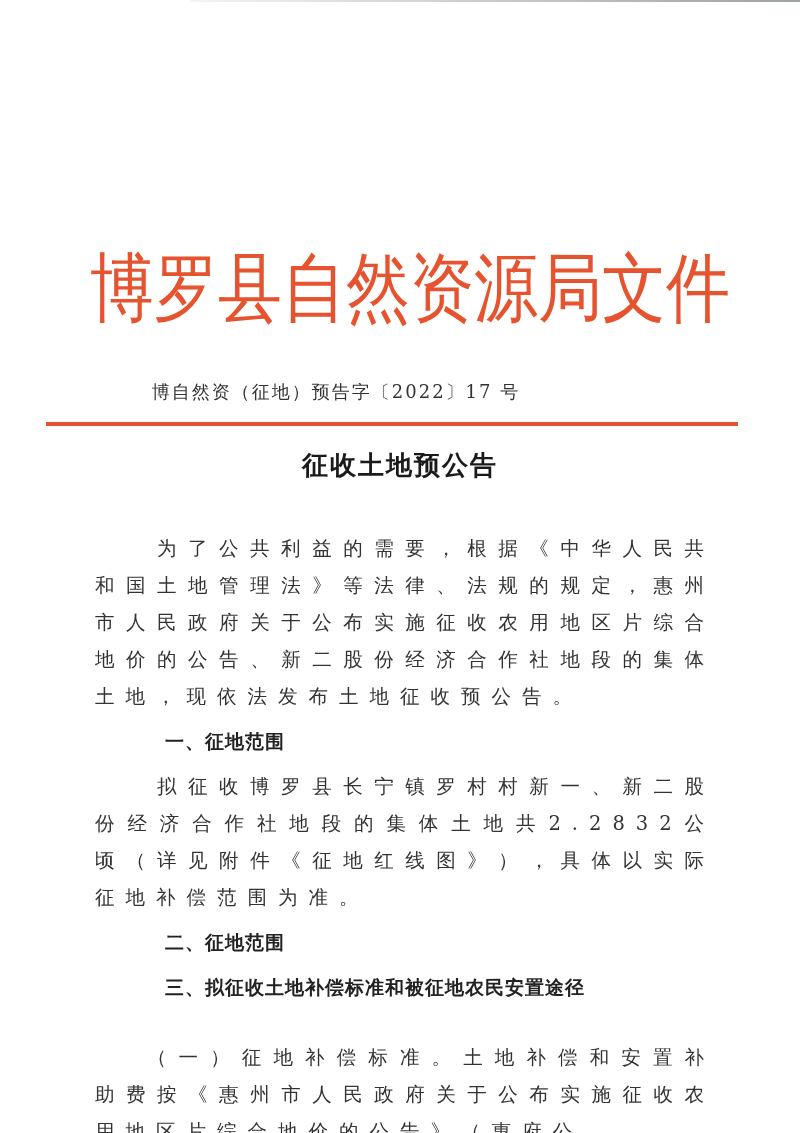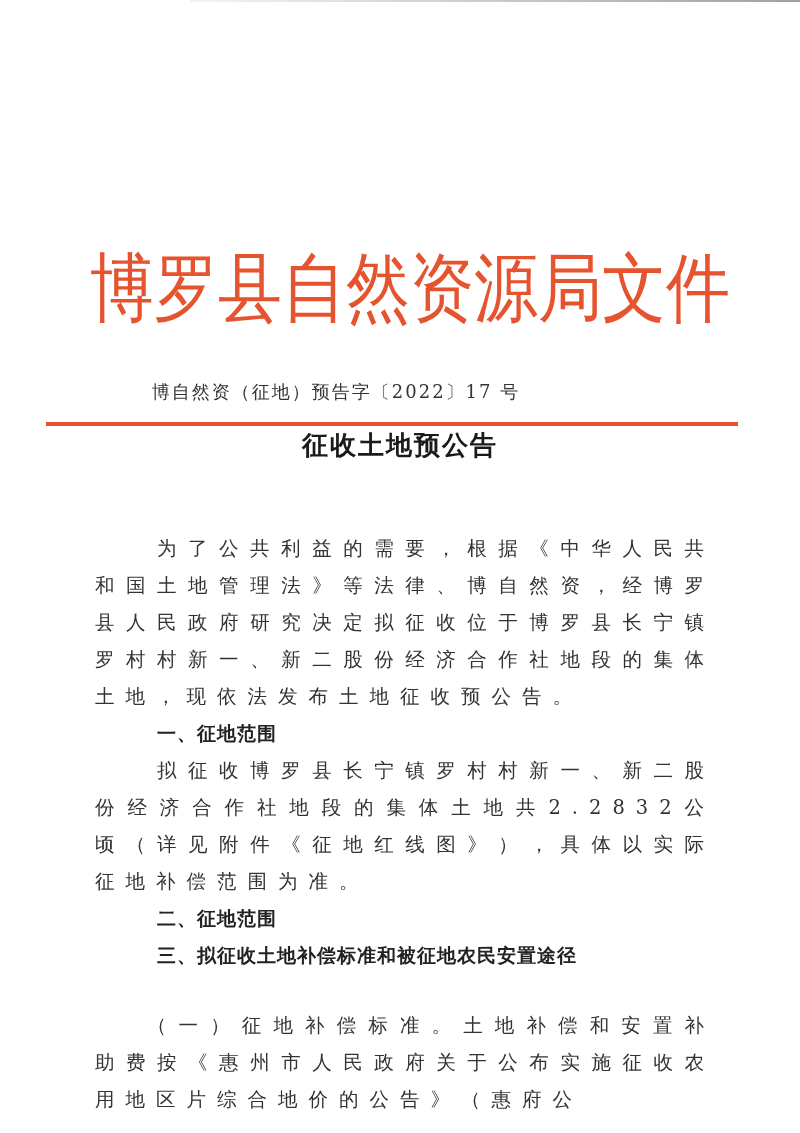--- a/index.html
+++ b/index.html
@@ -42,40 +42,40 @@
     }
     .red-rule {
       position: absolute;
       left: 46px; width: 692px;
       top: 422px; height: 4px;
       background: #e5532f;
     }
     .title {
       position: absolute;
       left: 0; width: 800px;
-      top: 428px;
+      top: 448px;
       text-align: center;
       font-size: 26px;
       font-weight: bold;
       color: #1a1a1a;
       letter-spacing: 2px;
     }
     .body-text {
       position: absolute;
       left: 95px;
       top: 530px;
       width: 620px;
       font-size: 19.5px;
       line-height: 37px;
       color: #333;
       letter-spacing: 11px;
     }
     .para { margin: 0; text-indent: 62px; text-align: justify; }
     .heading {
-      margin: 0;
+      margin: 8px;
       padding-left: 62px;
       font-family: "DejaVu Sans", "Liberation Sans", sans-serif;
       font-weight: bold;
       font-size: 19px;
       letter-spacing: 1px;
       color: #222;
     }
     .para.small-indent { text-indent: 52px; margin-top: 33px; }
   </style>
 </head>
@@ -96,21 +96,21 @@
   <span>件</span>
 </div>
 
 <div class="doc-number">博自然资（征地）预告字〔2022〕17 号</div>
 
 <div class="red-rule"></div>
 
 <div class="title">征收土地预公告</div>
 
 <div class="body-text">
-  <p class="para">为了公共利益的需要，根据《中华人民共和国土地管理法》等法律、博自然资，经博罗县人民政府研究决定拟征收位于博罗县长宁镇罗村村新一、新二股份经济合作社地段的集体土地，现依法发布土地征收预公告。</p>
+  <p class="para">为了公共利益的需要，根据《中华人民共和国土地管理法》等法律、法规的规定，惠州市人民政府关于公布实施征收农用地区片综合地价的公告、新二股份经济合作社地段的集体土地，现依法发布土地征收预公告。</p>
 
   <p class="heading">一、征地范围</p>
   <p class="para">拟征收博罗县长宁镇罗村村新一、新二股份经济合作社地段的集体土地共2.2832公顷（详见附件《征地红线图》），具体以实际征地补偿范围为准。</p>
 
   <p class="heading">二、征地范围</p>
 
   <p class="heading">三、拟征收土地补偿标准和被征地农民安置途径</p>
   <p class="para small-indent">（一）征地补偿标准。土地补偿和安置补助费按《惠州市人民政府关于公布实施征收农用地区片综合地价的公告》（惠府公</p>
 </div>
 

